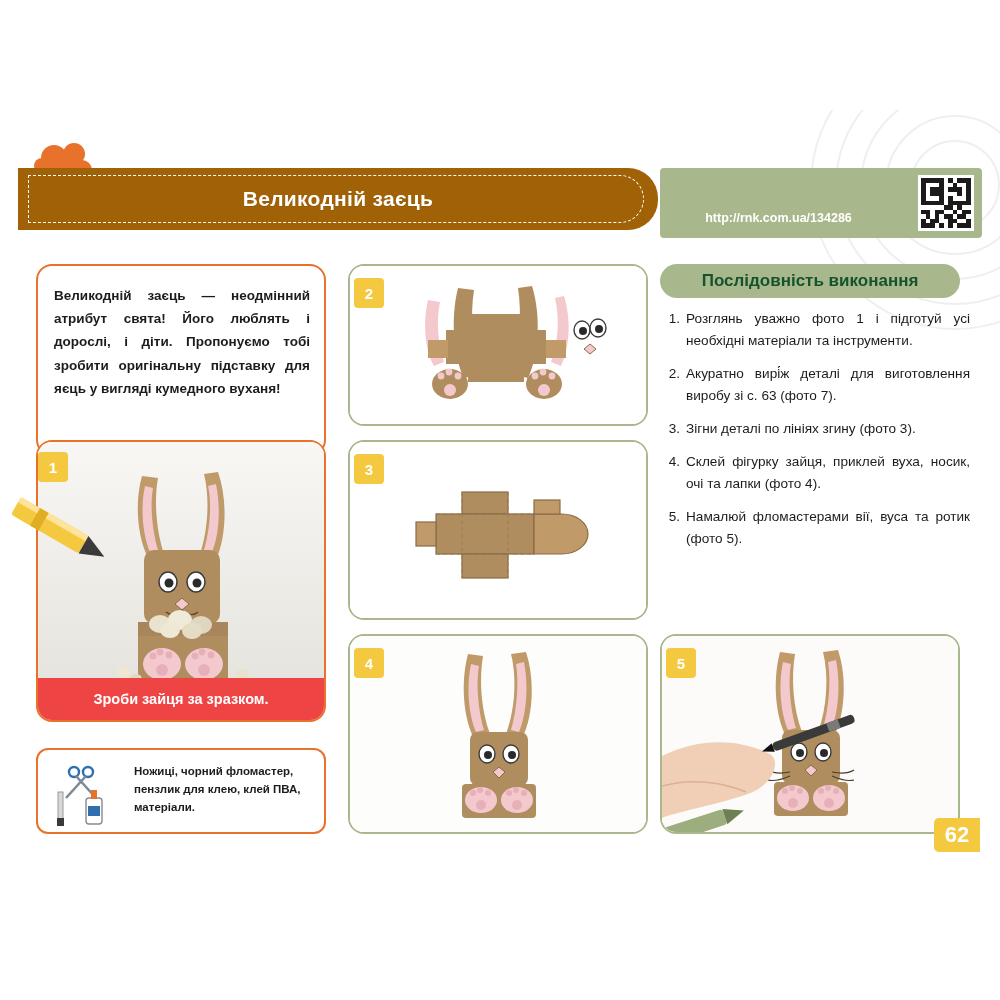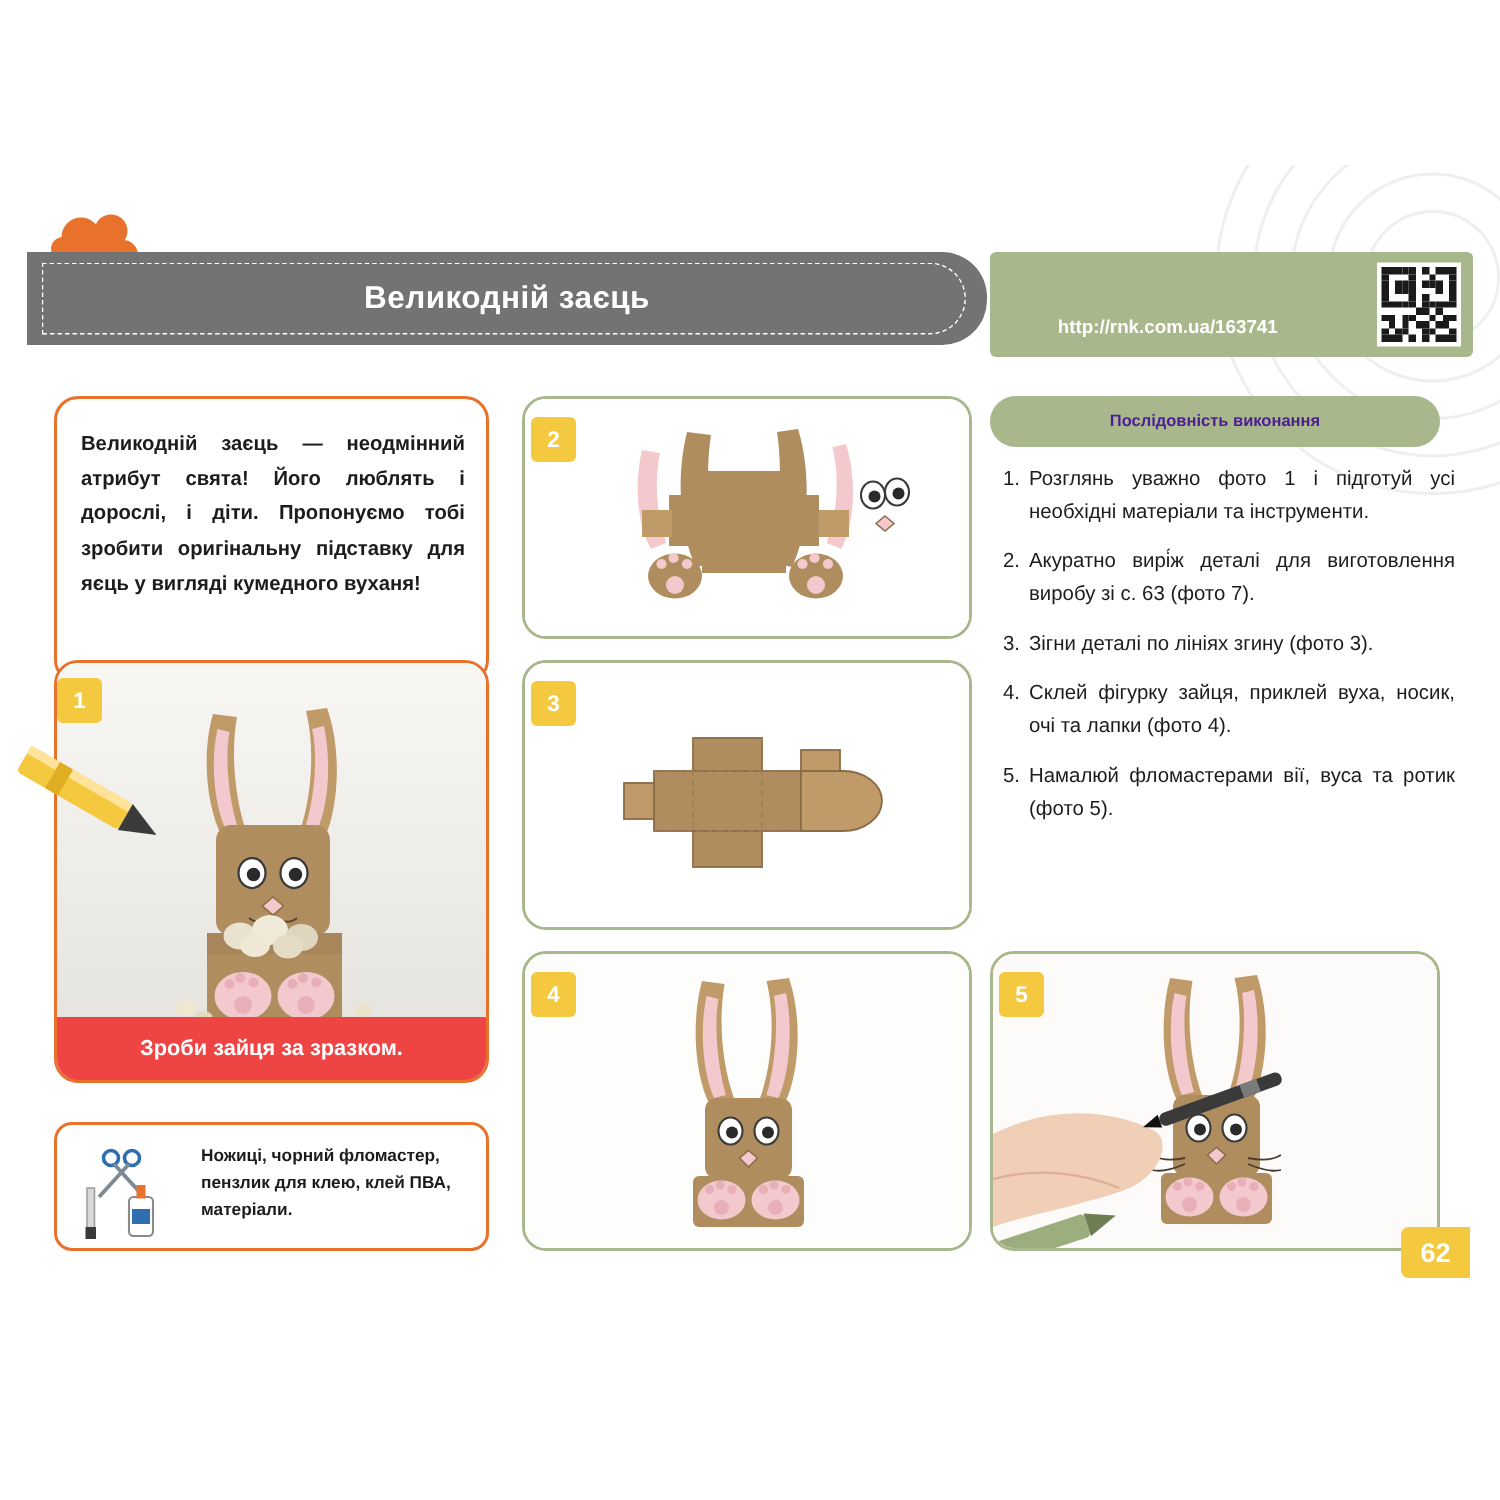--- a/index.html
+++ b/index.html
@@ -21,21 +21,21 @@
   .arcs { position: absolute; right: -40px; top: 110px; width: 320px; height: 260px; overflow: hidden; }
   .arcs span {
     position: absolute; border: 2px solid #efefef; border-radius: 50%;
     right: 40px; top: 30px;
   }
 
   
   .header-band {
     position: absolute; left: 18px; top: 168px;
     width: 640px; height: 62px;
-    background: #737373;
+    background: #a16207;
     border-radius: 0 30px 30px 0;
   }
   .header-band:after{
     content:""; position:absolute; left:10px; top:7px; right:14px; bottom:7px;
     border:1px dashed #ffffff; border-radius: 0 24px 24px 0;
   }
   .header-title {
     position: absolute; left: 0; top: 0; width: 100%; height: 100%;
     display: flex; align-items: center; justify-content: center;
     color: #ffffff; font-weight: bold; font-size: 21px;
@@ -141,40 +141,40 @@
 
   #card2 { left: 348px; top: 264px; width: 300px; height: 162px; }
   #card3 { left: 348px; top: 440px; width: 300px; height: 180px; }
   #card4 { left: 348px; top: 634px; width: 300px; height: 200px; }
   #card5 { left: 660px; top: 634px; width: 300px; height: 200px; }
 
   
   .steps-header {
     position: absolute; left: 660px; top: 264px;
     width: 300px; height: 34px;
-    background: #a9b88c; color: #4c1d95;
+    background: #a9b88c; color: #14532d;
     border-radius: 17px;
     display: flex; align-items: center; justify-content: center;
-    font-size: 11px; font-weight: bold;
+    font-size: 17px; font-weight: bold;
   }
   .steps-list {
     position: absolute; left: 660px; top: 308px; width: 310px;
     font-size: 13.6px; line-height: 1.62; color: #1c1c1c;
   }
   .step { display: flex; margin-bottom: 11px; }
   .step .num { width: 20px; flex: 0 0 20px; text-align: right; margin-right: 6px; }
   .step .txt { flex: 1; text-align: justify; }
 
   .page-num {
     position: absolute; right: 20px; bottom: 148px;
     width: 46px; height: 34px;
     background: #f5c93f; color: #ffffff;
     border-radius: 5px 0 0 5px;
     display: flex; align-items: center; justify-content: center;
-    font-weight: bold; font-size: 18px;
+    font-weight: bold; font-size: 22px;
   }
 
   
   svg { display: block; }
 </style>
 </head>
 <body>
 
 <div class="page">
 
@@ -201,21 +201,21 @@
     </svg>
   </div>
 
   <div class="header-band">
     <div class="header-title">Великодній заєць</div>
   </div>
 
   <div class="video-band">
     <div class="video-text">
     </div>
-    <div class="video-url">http://rnk.com.ua/163741</div>
+    <div class="video-url">http://rnk.com.ua/134286</div>
     <div class="qr">
       <div class="qr-grid" id="qrgrid">
           <i class="on"></i>
           <i class="on"></i>
           <i class="on"></i>
           <i class="on"></i>
           <i class="on"></i>
           <i></i>
           <i class="on"></i>
           <i></i>

